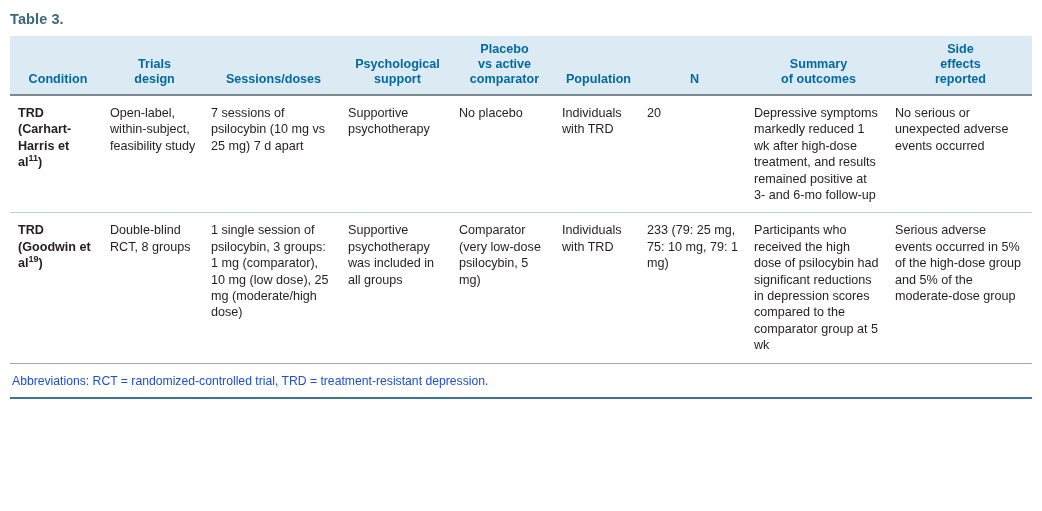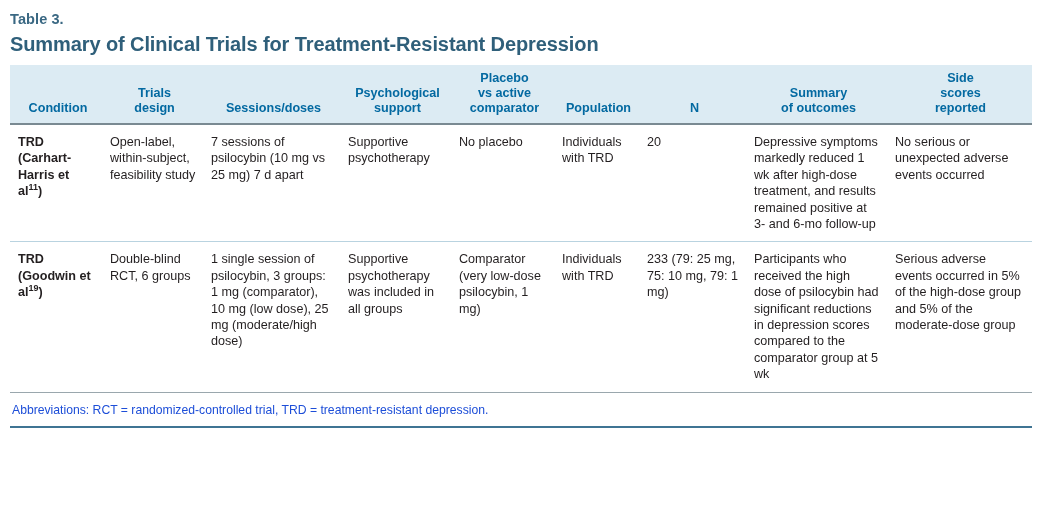--- a/index.html
+++ b/index.html
@@ -121,21 +121,20 @@
     height: 0;
   }
 </style>
 </head>
 <body>
 
 <div class="table-figure">
 
   <div class="caption-block">
     <div class="table-label">Table 3.</div>
-    <div class="table-title">Summary of Clinical Trials for Treatment-Resistant Depression</div>
   </div>
 
   <table class="tbl">
     <colgroup>
       <col class="c0">
         <col class="c1">
         <col class="c2">
         <col class="c3">
         <col class="c4">
         <col class="c5">
@@ -169,43 +168,43 @@
         </th>
         <th>
           <span>N</span>
         </th>
         <th>
           <span>Summary</span><br>
           <span>of outcomes</span>
         </th>
         <th>
           <span>Side</span><br>
-          <span>scores</span><br>
+          <span>effects</span><br>
           <span>reported</span>
         </th>
       </tr>
     </thead>
     <tbody>
       <tr class="datarow">
         <td class="cond"><span>TRD (Carhart-Harris et al</span><sup>11</sup><span>)</span></td>
         <td>Open-label, within-subject, feasibility study</td>
         <td>7 sessions of psilocybin (10 mg vs 25 mg) 7 d apart</td>
         <td>Supportive psychotherapy</td>
         <td>No placebo</td>
         <td>Individuals with TRD</td>
         <td>20</td>
         <td>Depressive symptoms markedly reduced 1 wk after high-dose treatment, and results remained positive at 3- and 6-mo follow-up</td>
         <td>No serious or unexpected adverse events occurred</td>
       </tr>
       <tr class="datarow">
         <td class="cond"><span>TRD (Goodwin et al</span><sup>19</sup><span>)</span></td>
-        <td>Double-blind RCT, 6 groups</td>
+        <td>Double-blind RCT, 8 groups</td>
         <td>1 single session of psilocybin, 3 groups: 1 mg (comparator), 10 mg (low dose), 25 mg (moderate/high dose)</td>
         <td>Supportive psychotherapy was included in all groups</td>
-        <td>Comparator (very low-dose psilocybin, 1 mg)</td>
+        <td>Comparator (very low-dose psilocybin, 5 mg)</td>
         <td>Individuals with TRD</td>
         <td>233 (79: 25 mg, 75: 10 mg, 79: 1 mg)</td>
         <td>Participants who received the high dose of psilocybin had significant reductions in depression scores compared to the comparator group at 5 wk</td>
         <td>Serious adverse events occurred in 5% of the high-dose group and 5% of the moderate-dose group</td>
       </tr>
     </tbody>
   </table>
 
   <div class="foot-wrap">
     <div class="foot-rule-top"></div>

